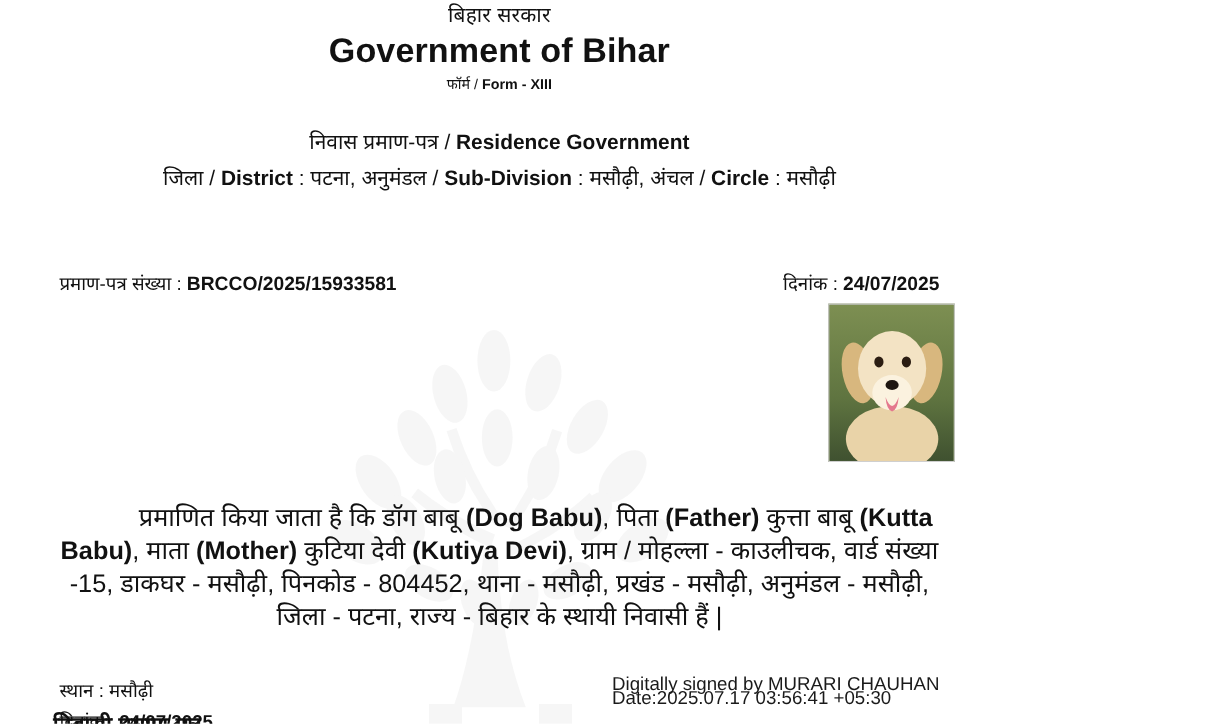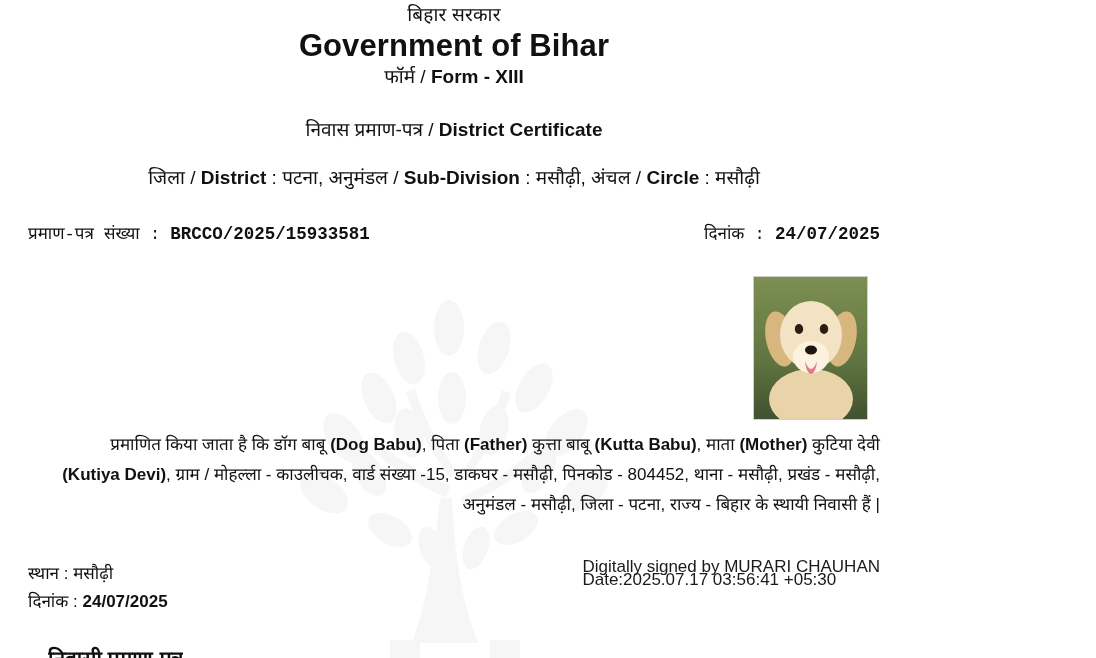--- a/index.html
+++ b/index.html
@@ -14,21 +14,21 @@
     color: #111111;
     overflow: hidden;
     position: relative;
   }
 
   .page {
     position: relative;
     width: 908px;
     height: 658px;
     box-sizing: border-box;
-    padding: 0 28px;
+    padding: 0 54px;
     overflow: hidden;
   }
 
   
   .watermark {
     position: absolute;
     left: 50%;
     top: 248px;
     transform: translateX(-50%);
     width: 520px;
@@ -58,55 +58,54 @@
     font-weight: 400;
     letter-spacing: 0.2px;
   }
   .hdr-en {
     font-size: 31px;
     line-height: 31px;
     font-weight: bold;
     letter-spacing: 0.1px;
   }
   .hdr-form {
-    font-size: 19px;
+    font-size: 13px;
     line-height: 32px;
     font-weight: 400;
   }
   .hdr-form b {
     font-weight: bold;
   }
 
   .cert-title {
     text-align: center;
     font-size: 19px;
     line-height: 30px;
     margin-top: 22px;
   }
   .cert-title b {
     font-weight: bold;
   }
   .cert-place {
     text-align: center;
     font-size: 19px;
     line-height: 30px;
-    margin-top: 18px;
+    margin-top: 3px;
   }
   .cert-place b {
     font-weight: bold;
   }
 
   
   .meta-row {
-    margin-top: 28px;
+    margin-top: 68px;
     display: flex;
     justify-content: space-between;
     align-items: flex-end;
     font-size: 17px;
-    font-family: Liberation Mono, monospace;
   }
   .meta-left, .meta-right {
     white-space: nowrap;
   }
   .meta-left b, .meta-right b {
     font-weight: bold;
     font-size: 17.5px;
   }
 
   
@@ -123,23 +122,23 @@
   }
   .photo svg {
     display: block;
     width: 100%;
     height: 100%;
   }
 
   
   .body-para {
     margin-top: 186px;
-    font-size: 17px;
-    line-height: 30px;
-    text-align: right;
+    font-size: 23px;
+    line-height: 30px;
+    text-align: center;
     text-indent: 66px;
     max-width: 1000px;
   }
   .body-para b {
     font-weight: bold;
   }
 
   
   .footer {
     margin-top: 40px;
@@ -249,21 +248,21 @@
 
     <div class="hdr">
       <div class="hdr-hi">बिहार सरकार</div>
       <div class="hdr-en">Government of Bihar</div>
       <div class="hdr-form">
         <span>फॉर्म / </span><b>Form - XIII</b>
       </div>
     </div>
 
     <div class="cert-title">
-      <span>निवास प्रमाण-पत्र / </span><b>District Certificate</b>
+      <span>निवास प्रमाण-पत्र / </span><b>Residence Government</b>
     </div>
 
     <div class="cert-place">
       <span>जिला / </span><b>District</b><span> : पटना, अनुमंडल / </span><b>Sub-Division</b><span> : मसौढ़ी, अंचल / </span><b>Circle</b><span> : मसौढ़ी</span>
     </div>
 
     <div class="meta-row">
       <div class="meta-left">
         <span>प्रमाण-पत्र संख्या : </span><b>BRCCO/2025/15933581</b>
       </div>

